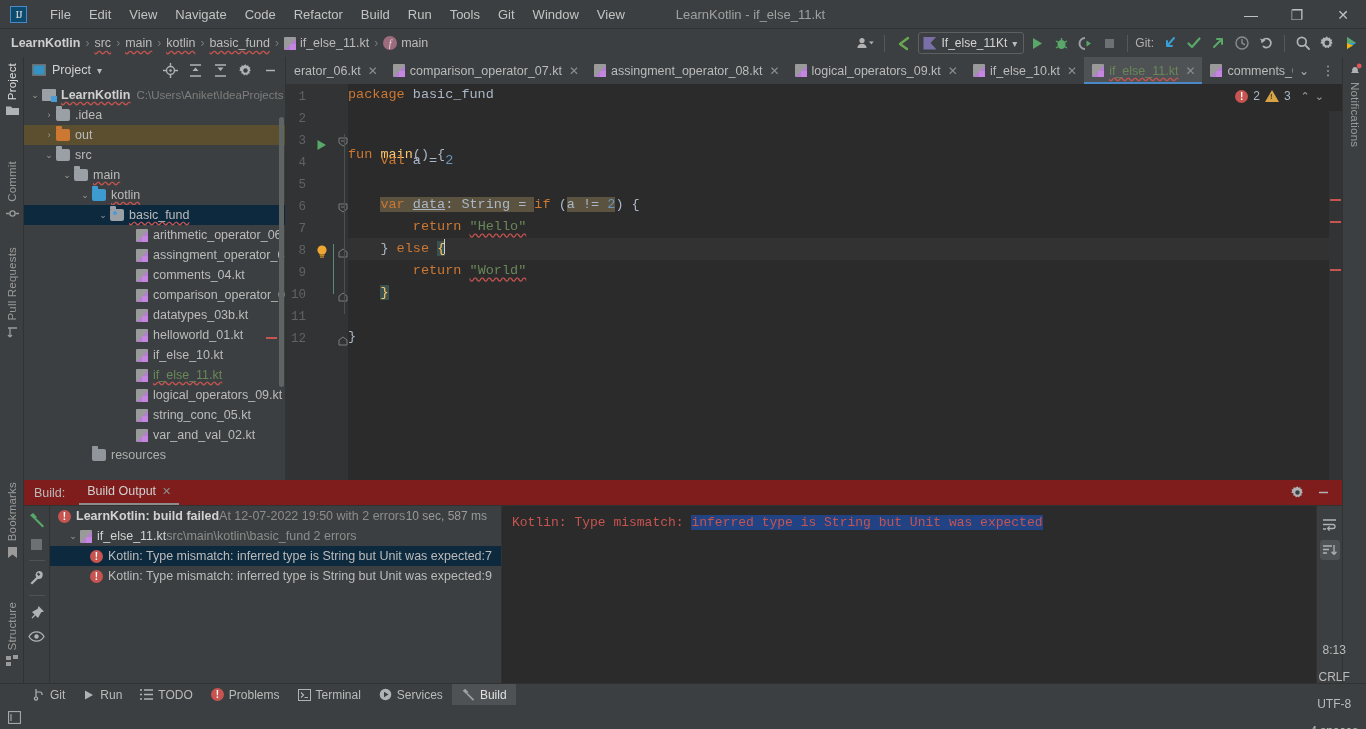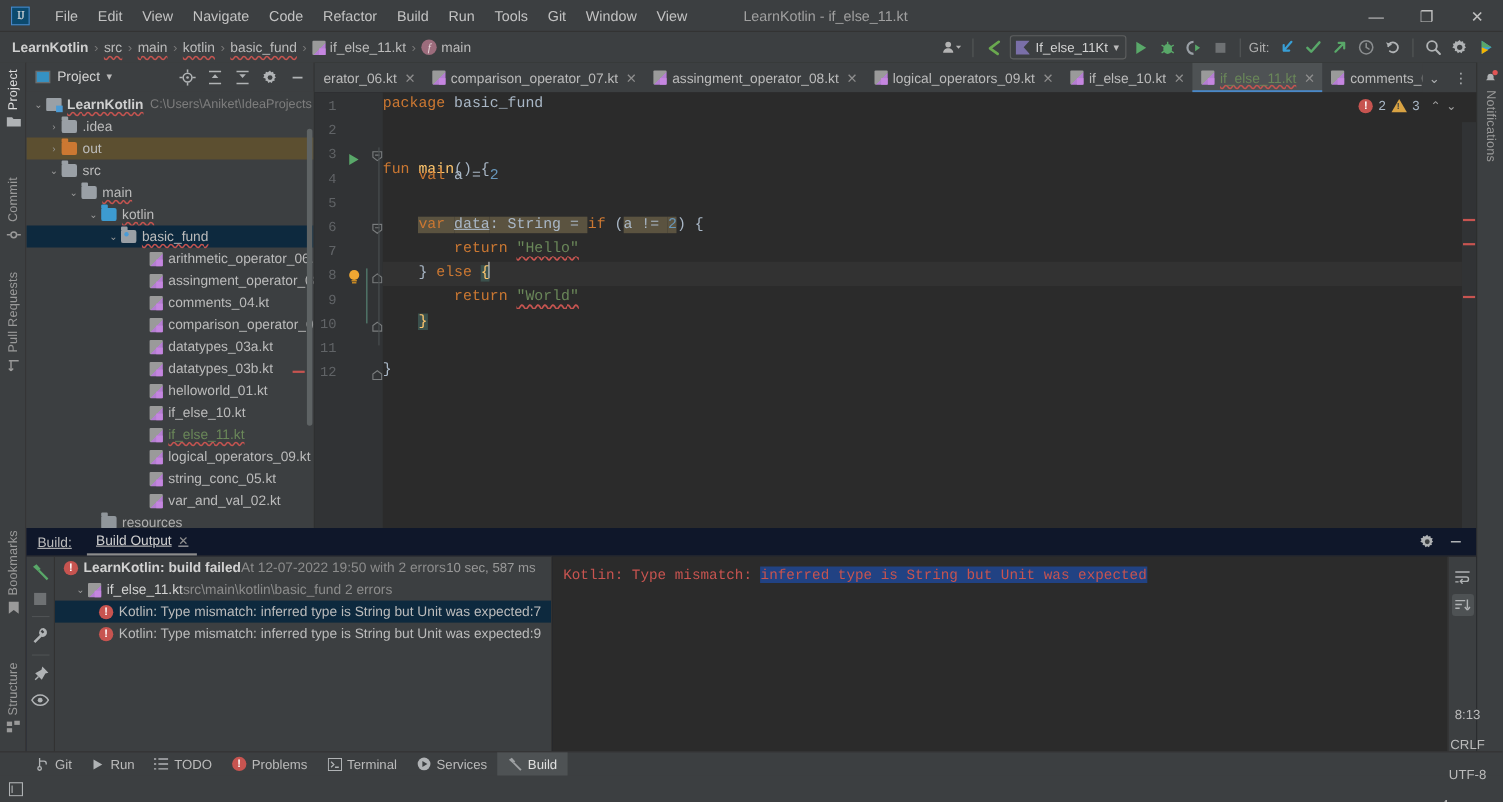--- a/index.html
+++ b/index.html
@@ -267,22 +267,21 @@
     border-bottom:12px solid #d9a343; position:relative;
   }
   .badge-warn::after{
     content:'!'; position:absolute; left:-2px; top:2px; font-size:8px; color:#3c3f41;
     font-weight:bold;
   }
 
   
   .build-window {
     position:absolute; left:24px; top:480px; width:1318px; height:206px;
-    background:#0f172a;
-    text-decoration:underline;
+    background:#7f1d1d;
   }
   .bw-header {
     height:26px; display:flex; align-items:center; padding-left:10px; gap:0;
     border-bottom:1px solid #323232;
   }
   .bw-label { font-size:12.5px; color:#bbbbbb; margin-right:14px; }
   .bw-tab {
     font-size:12.5px; color:#d0d0d0; padding:4px 8px 5px; display:flex;
     align-items:center; gap:6px; border-bottom:2px solid #8c8c8c;
   }
@@ -627,24 +626,20 @@
         <span class="ktfile"></span>
         <span class="tlabel">assingment_operator_08.</span>
       </div>
       <div class="trow" style="padding-left:112px;">
         <span class="ktfile"></span>
         <span class="tlabel">comments_04.kt</span>
       </div>
       <div class="trow" style="padding-left:112px;">
         <span class="ktfile"></span>
         <span class="tlabel">comparison_operator_07</span>
-      </div>
-      <div class="trow" style="padding-left:112px;">
-        <span class="ktfile"></span>
-        <span class="tlabel">datatypes_03a.kt</span>
       </div>
       <div class="trow" style="padding-left:112px;">
         <span class="ktfile"></span>
         <span class="tlabel">datatypes_03b.kt</span>
       </div>
       <div class="trow" style="padding-left:112px;">
         <span class="ktfile"></span>
         <span class="tlabel">helloworld_01.kt</span>
       </div>
       <div class="trow" style="padding-left:112px;">

